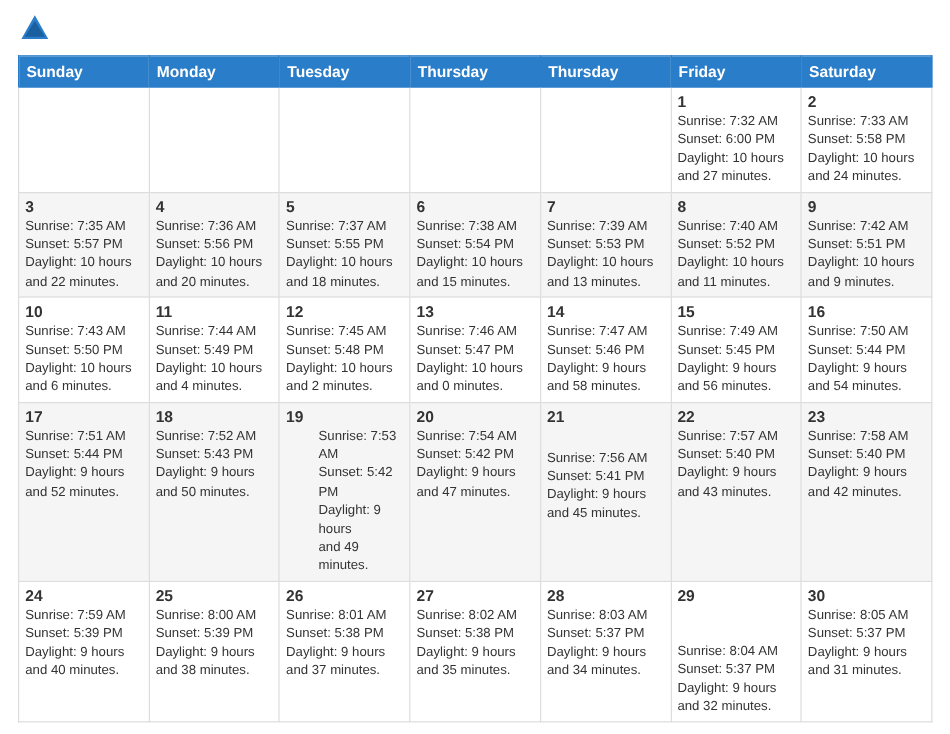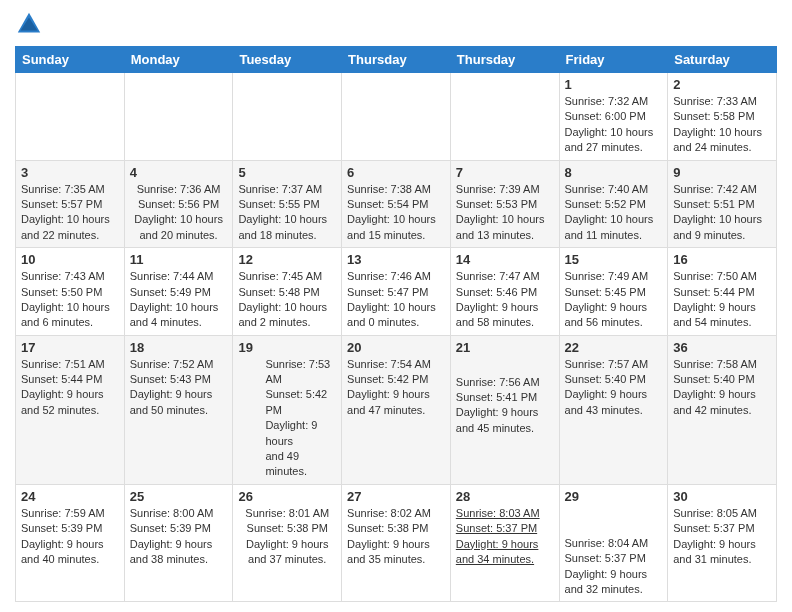--- a/index.html
+++ b/index.html
@@ -152,21 +152,21 @@
         <tr>
           <td>
             <span class="day-number">3</span>
             <div class="day-info" style="white-space: pre-line;">Sunrise: 7:35 AM
 Sunset: 5:57 PM
 Daylight: 10 hours
 and 22 minutes.</div>
           </td>
           <td>
             <span class="day-number">4</span>
-            <div class="day-info" style="white-space: pre-line; text-align: center;">Sunrise: 7:36 AM
+            <div class="day-info" style="white-space: pre-line;">Sunrise: 7:36 AM
 Sunset: 5:56 PM
 Daylight: 10 hours
 and 20 minutes.</div>
           </td>
           <td>
             <span class="day-number">5</span>
             <div class="day-info" style="white-space: pre-line;">Sunrise: 7:37 AM
 Sunset: 5:55 PM
 Daylight: 10 hours
 and 18 minutes.</div>
@@ -288,21 +288,21 @@
 and 45 minutes.</div>
           </td>
           <td>
             <span class="day-number">22</span>
             <div class="day-info" style="white-space: pre-line;">Sunrise: 7:57 AM
 Sunset: 5:40 PM
 Daylight: 9 hours
 and 43 minutes.</div>
           </td>
           <td>
-            <span class="day-number">36</span>
+            <span class="day-number">23</span>
             <div class="day-info" style="white-space: pre-line;">Sunrise: 7:58 AM
 Sunset: 5:40 PM
 Daylight: 9 hours
 and 42 minutes.</div>
           </td>
         </tr>
         <tr>
           <td>
             <span class="day-number">24</span>
             <div class="day-info" style="white-space: pre-line;">Sunrise: 7:59 AM
@@ -312,35 +312,35 @@
           </td>
           <td>
             <span class="day-number">25</span>
             <div class="day-info" style="white-space: pre-line;">Sunrise: 8:00 AM
 Sunset: 5:39 PM
 Daylight: 9 hours
 and 38 minutes.</div>
           </td>
           <td>
             <span class="day-number">26</span>
-            <div class="day-info" style="white-space: pre-line; text-align: center;">Sunrise: 8:01 AM
+            <div class="day-info" style="white-space: pre-line;">Sunrise: 8:01 AM
 Sunset: 5:38 PM
 Daylight: 9 hours
 and 37 minutes.</div>
           </td>
           <td>
             <span class="day-number">27</span>
             <div class="day-info" style="white-space: pre-line;">Sunrise: 8:02 AM
 Sunset: 5:38 PM
 Daylight: 9 hours
 and 35 minutes.</div>
           </td>
           <td>
             <span class="day-number">28</span>
-            <div class="day-info" style="white-space: pre-line; text-decoration: underline;">Sunrise: 8:03 AM
+            <div class="day-info" style="white-space: pre-line;">Sunrise: 8:03 AM
 Sunset: 5:37 PM
 Daylight: 9 hours
 and 34 minutes.</div>
           </td>
           <td>
             <span class="day-number">29</span>
             <div class="day-info" style="white-space: pre-line; margin-top: 32px;">Sunrise: 8:04 AM
 Sunset: 5:37 PM
 Daylight: 9 hours
 and 32 minutes.</div>

